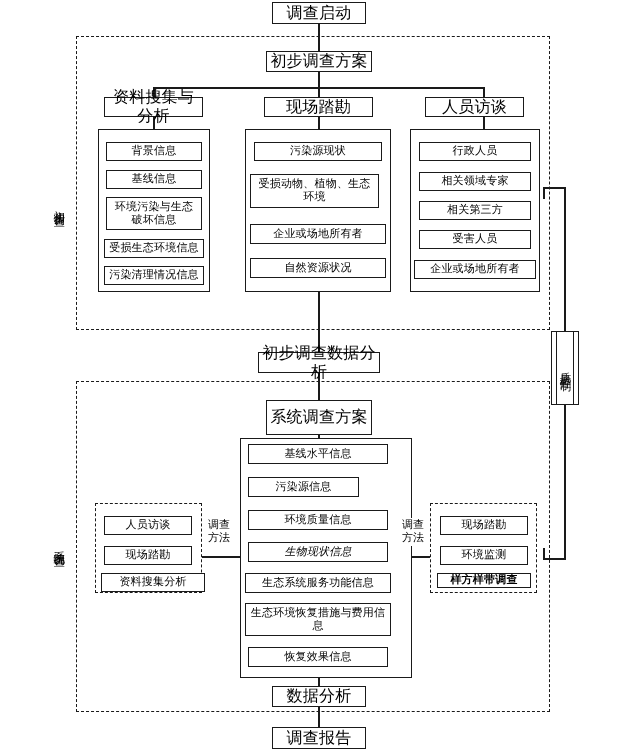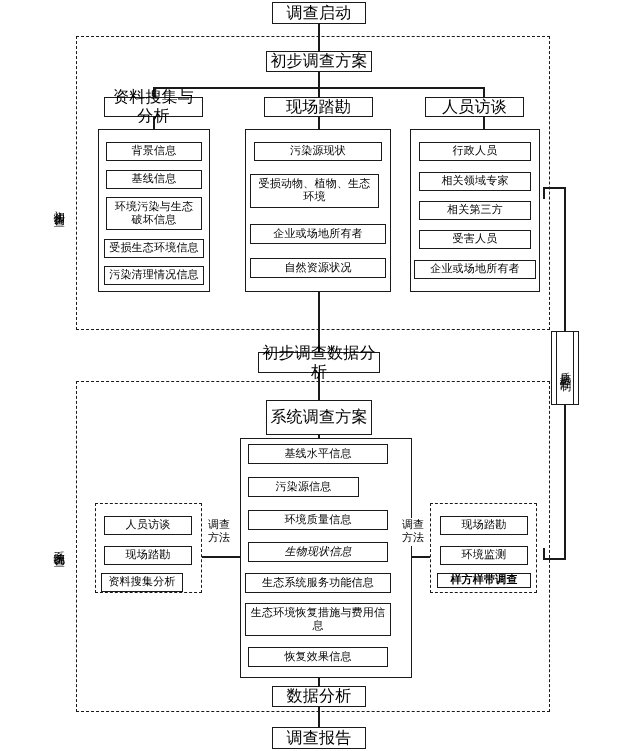--- a/index.html
+++ b/index.html
@@ -187,21 +187,21 @@
   <div class="node small" style="left:248px; top:477px; width:111px; height:20px;">污染源信息</div>
   <div class="node small" style="left:248px; top:510px; width:140px; height:20px;">环境质量信息</div>
   <div class="node small" style="left:248px; top:542px; width:140px; height:20px;font-style:italic;">生物现状信息</div>
   <div class="node small" style="left:245px; top:573px; width:146px; height:20px;">生态系统服务功能信息</div>
   <div class="node small" style="left:245px; top:603px; width:146px; height:33px;">生态环境恢复措施与费用信息</div>
   <div class="node small" style="left:248px; top:647px; width:140px; height:20px;">恢复效果信息</div>
 
   <div class="group-dashed-thin" style="left:95px; top:503px; width:107px; height:90px;"></div>
   <div class="node small" style="left:104px; top:516px; width:88px; height:19px;">人员访谈</div>
   <div class="node small" style="left:104px; top:546px; width:88px; height:19px;">现场踏勘</div>
-  <div class="node small" style="left:101px; top:573px; width:82px; height:19px;">资料搜集分析</div>
+  <div class="node small" style="left:101px; top:573px; width:104px; height:19px;">资料搜集分析</div>
 
   <div class="plainlabel" style="left:202px; top:518px; width:34px; height:28px;">
     <span style="display:inline-block; width:24px; word-break:break-all;">调查方法</span>
   </div>
   <div class="ln lnh" style="left:202px; top:556px; width:38px;"></div>
 
   <div class="group-dashed-thin" style="left:430px; top:503px; width:107px; height:90px;"></div>
   <div class="node small" style="left:440px; top:516px; width:88px; height:19px;">现场踏勘</div>
   <div class="node small" style="left:440px; top:546px; width:88px; height:19px;">环境监测</div>
   <div class="node small" style="left:437px; top:573px; width:94px; height:15px;font-weight:bold;">样方样带调查</div>

